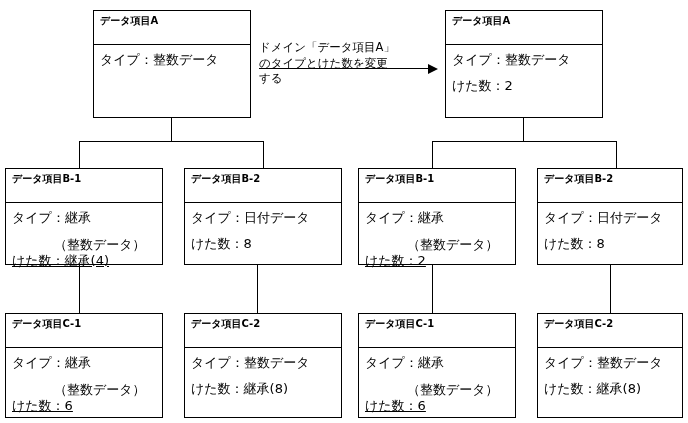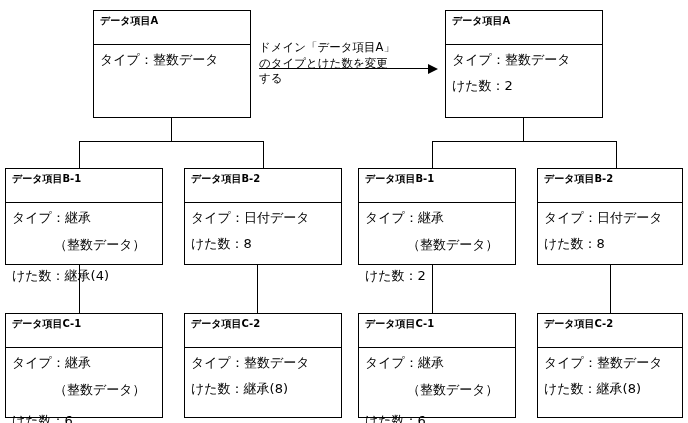--- a/index.html
+++ b/index.html
@@ -43,21 +43,22 @@
     white-space: nowrap;
   }
   .body-line.spaced {
     margin-top: 11px;
   }
   .body-line.cont {
     margin-top: 12px;
     padding-left: 42px;
   }
   .body-line.tight {
-    margin-top: 16px;
+    margin-top: 1px;
+    text-decoration: underline;
   }
 
   
   .vline {
     position: absolute;
     width: 1px;
     background: #000000;
   }
   .hline {
     position: absolute;

